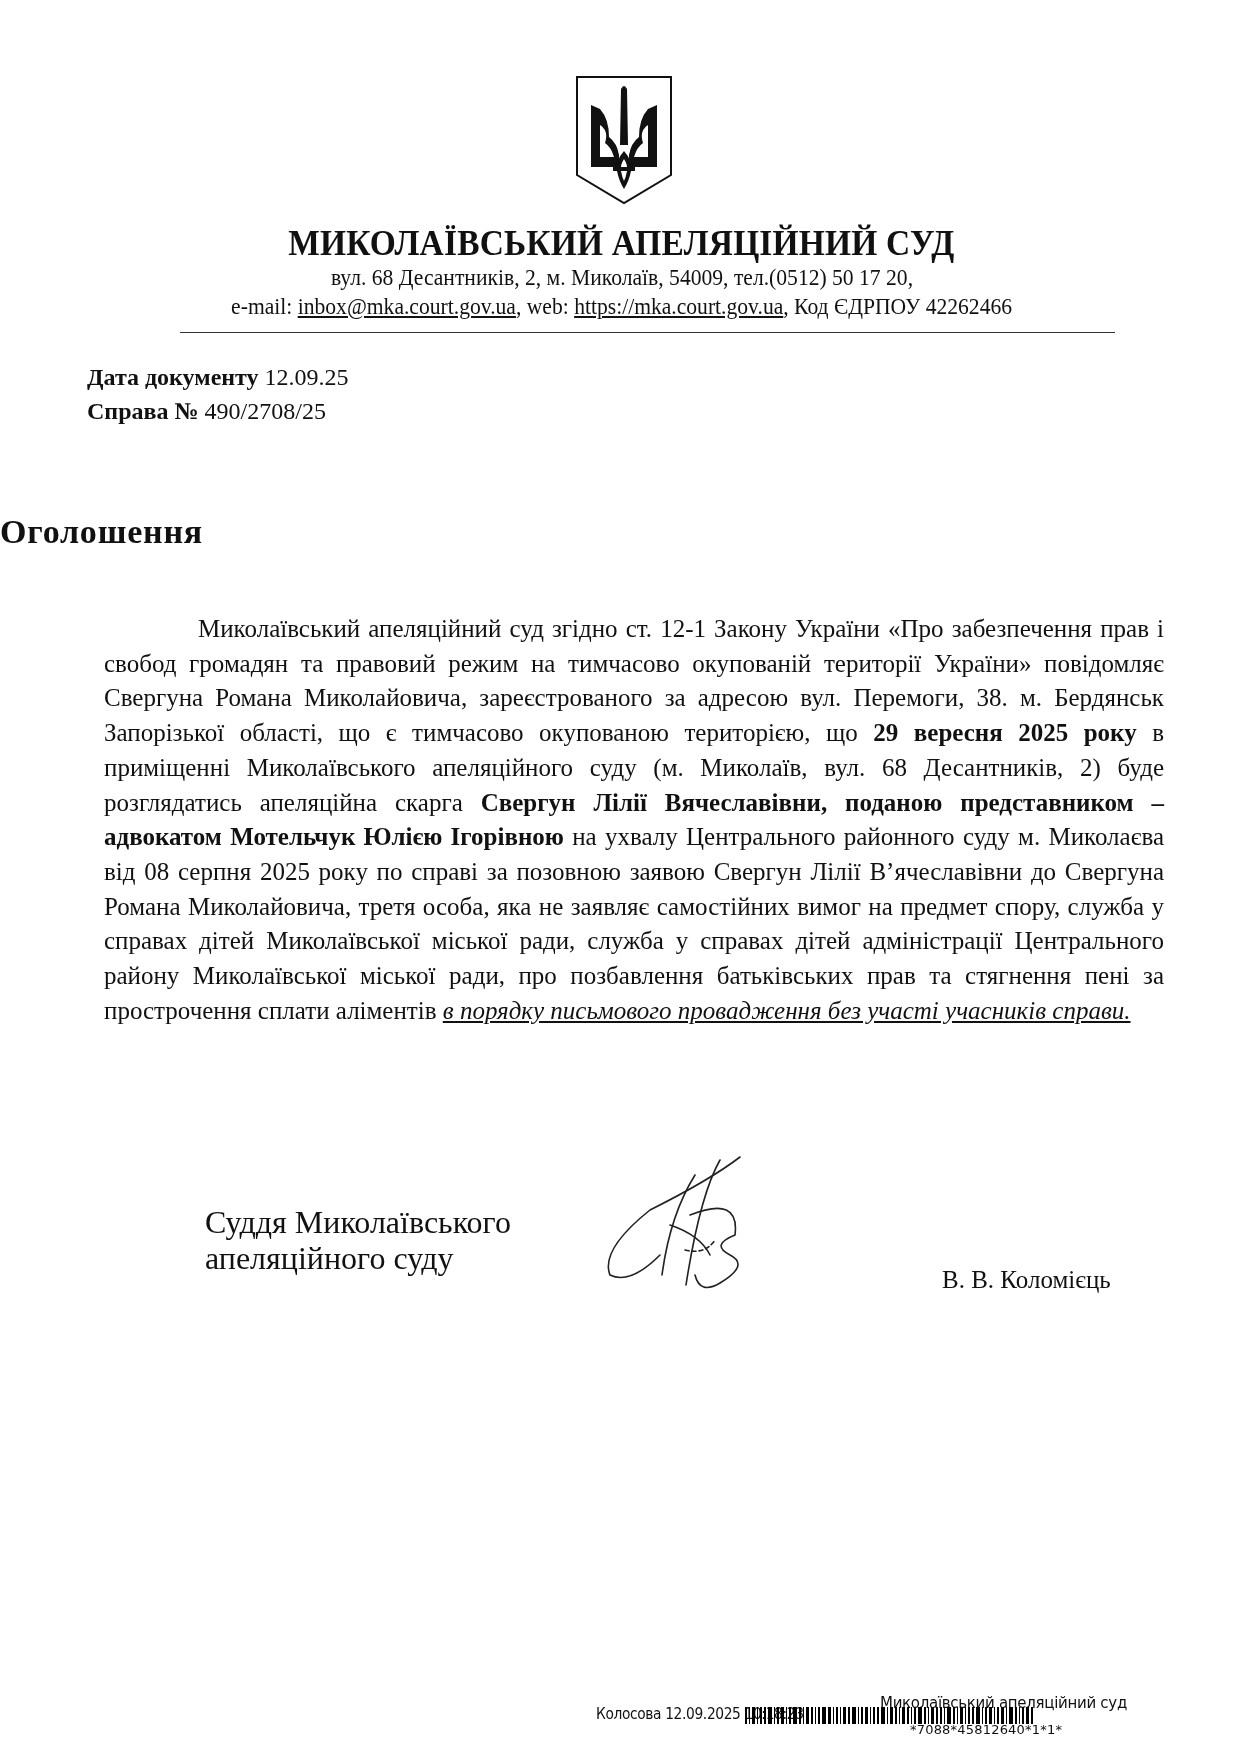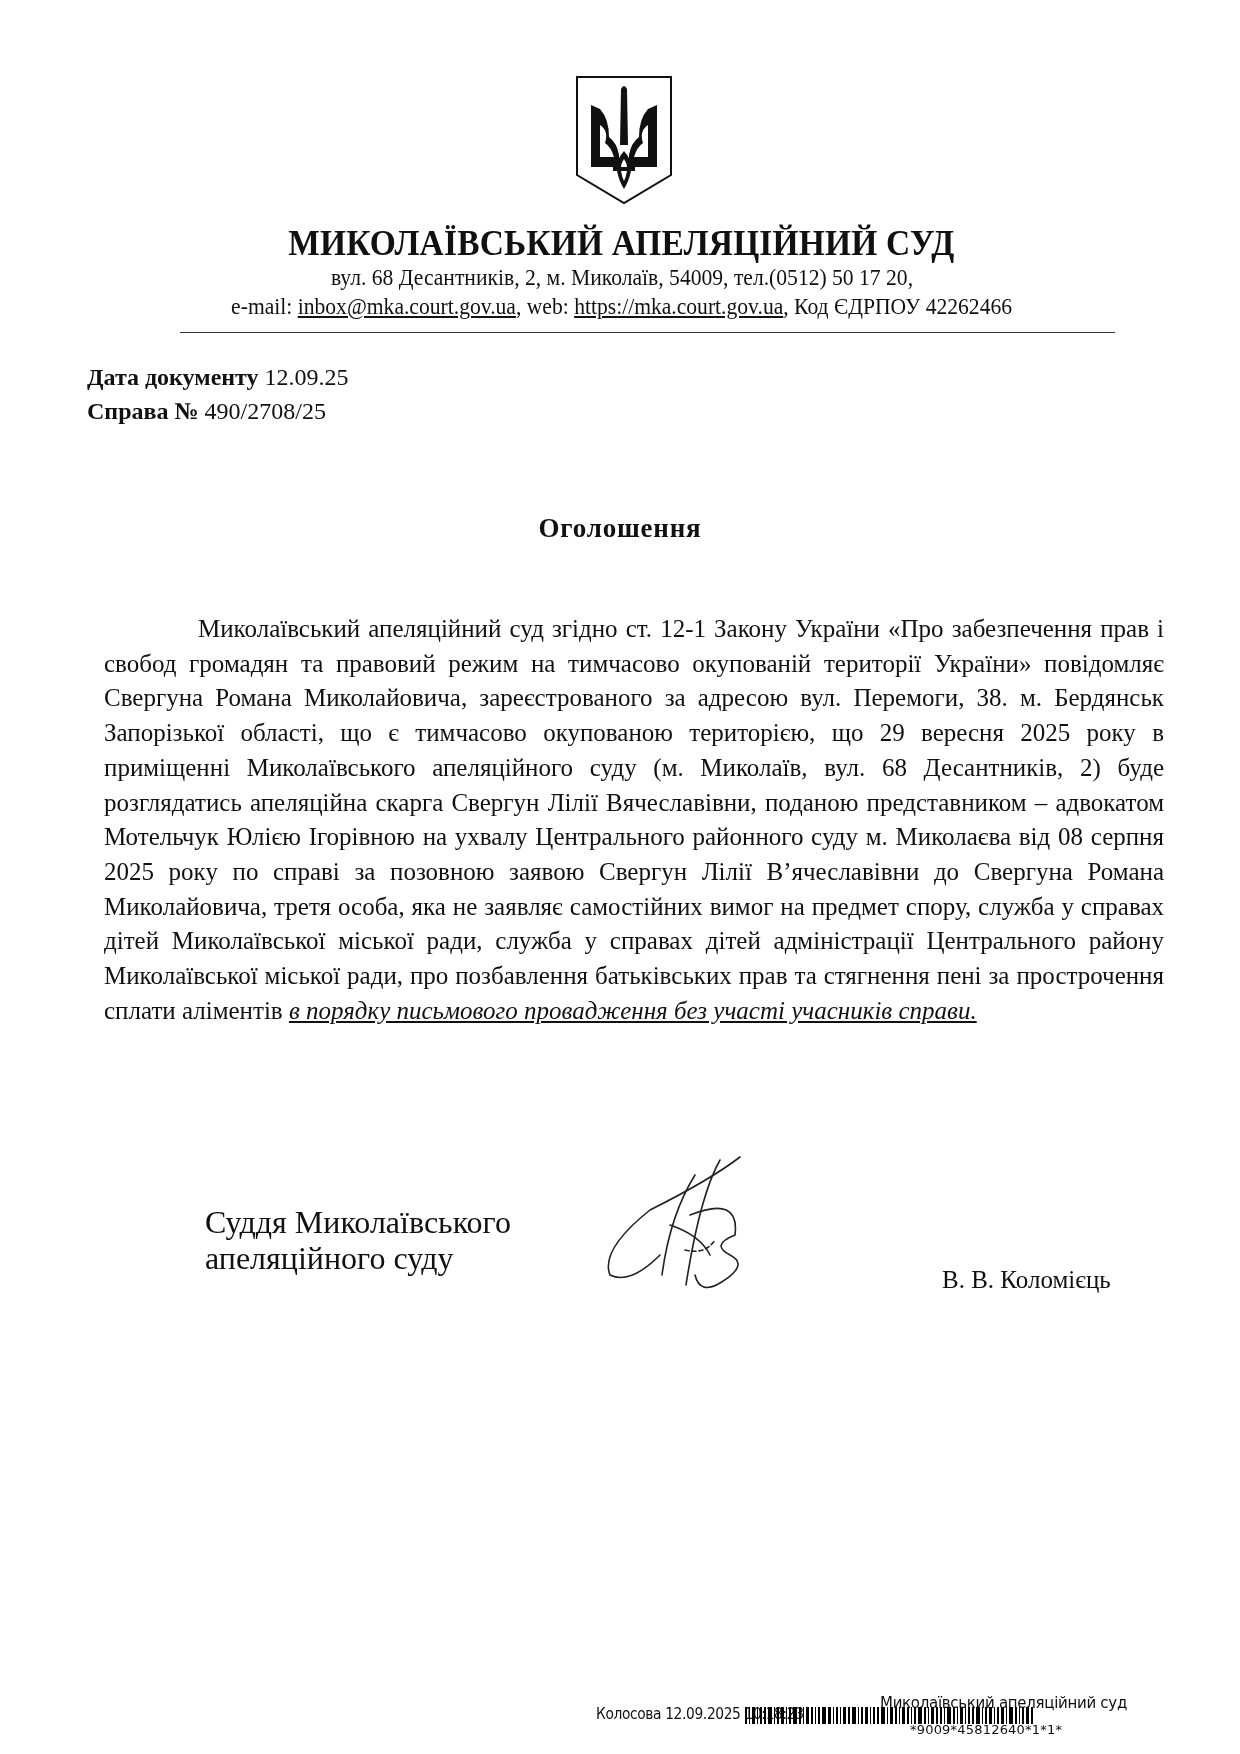--- a/index.html
+++ b/index.html
@@ -7,23 +7,23 @@
   .abs { position: absolute; }
   .emblem { left: 575px; top: 75px; width: 98px; height: 130px; }
   .court-title { left: 0; width: 1240px; top: 222px; text-align: center; font-weight: bold; font-size: 36px; letter-spacing: 0.2px; transform: scaleX(0.93); transform-origin: 640px 0; white-space: nowrap; }
   .court-addr { left: 0; width: 1240px; top: 264px; text-align: center; font-size: 24px; transform: scaleX(0.9); transform-origin: 640px 0; white-space: nowrap; }
   .court-contacts { left: 0; width: 1240px; top: 293px; text-align: center; font-size: 24px; transform: scaleX(0.9); transform-origin: 636px 0; white-space: nowrap; }
   .court-contacts .lnk { text-decoration: underline; }
   .rule { left: 180px; top: 332px; width: 935px; height: 0; border-top: 1.5px solid #333; }
   .meta { left: 87px; top: 360px; font-size: 24px; line-height: 34px; }
   .meta .row { white-space: nowrap; }
   .meta .lbl { font-weight: bold; }
-  .heading { left: 0; width: 1240px; top: 513px; text-align: center; font-weight: bold; font-size: 27px; letter-spacing: 0.8px; }
+  .heading { left: 0; width: 1240px; top: 513px; text-align: left; font-weight: bold; font-size: 34px; letter-spacing: 0.8px; }
   .body-text { left: 104px; top: 612px; width: 1060px; font-size: 25px; line-height: 34.7px; text-align: justify; text-indent: 94px; transform: scaleX(1); }
-  .body-text b { font-weight: normal; }
+  .body-text b { font-weight: bold; }
   .body-text .proc { font-weight: normal; font-style: italic; text-decoration: underline; }
   .sig-left { left: 205px; top: 1204px; font-size: 32px; line-height: 36px; }
   .sig-right { left: 942px; top: 1225px; font-size: 25px; white-space: nowrap; margin-top: 41px; }
   .signature { left: 590px; top: 1155px; width: 200px; height: 150px; }
   .footer-court { left: 880px; top: 1694px; font-family: "DejaVu Sans", sans-serif; font-size: 15px; white-space: nowrap; letter-spacing: -0.3px; }
   .footer-user { left: 596px; top: 1705px; font-family: "DejaVu Sans", sans-serif; font-size: 15px; white-space: nowrap; letter-spacing: -0.4px; transform: scaleX(0.92); transform-origin: 0 0; }
   .barcode { left: 745px; top: 1707px; width: 432px; height: 17px; display: flex; align-items: stretch; gap: 2px; }
   .barcode span { background: #000; display: block; }
   .footer-code { left: 910px; top: 1722px; font-family: "DejaVu Sans", sans-serif; font-size: 13px; white-space: nowrap; letter-spacing: 0.2px; }
 </style>
@@ -136,13 +136,13 @@
     <span style="width: 2px;"></span>
     <span style="width: 3px;"></span>
     <span style="width: 1px;"></span>
     <span style="width: 4px;"></span>
     <span style="width: 2px;"></span>
     <span style="width: 1px;"></span>
     <span style="width: 2px;"></span>
     <span style="width: 3px;"></span>
     <span style="width: 2px;"></span>
   </div>
-<div class="abs footer-code">*9009*45812640*1*1*</div>
+<div class="abs footer-code">*7088*45812640*1*1*</div>
 
 </body></html>

